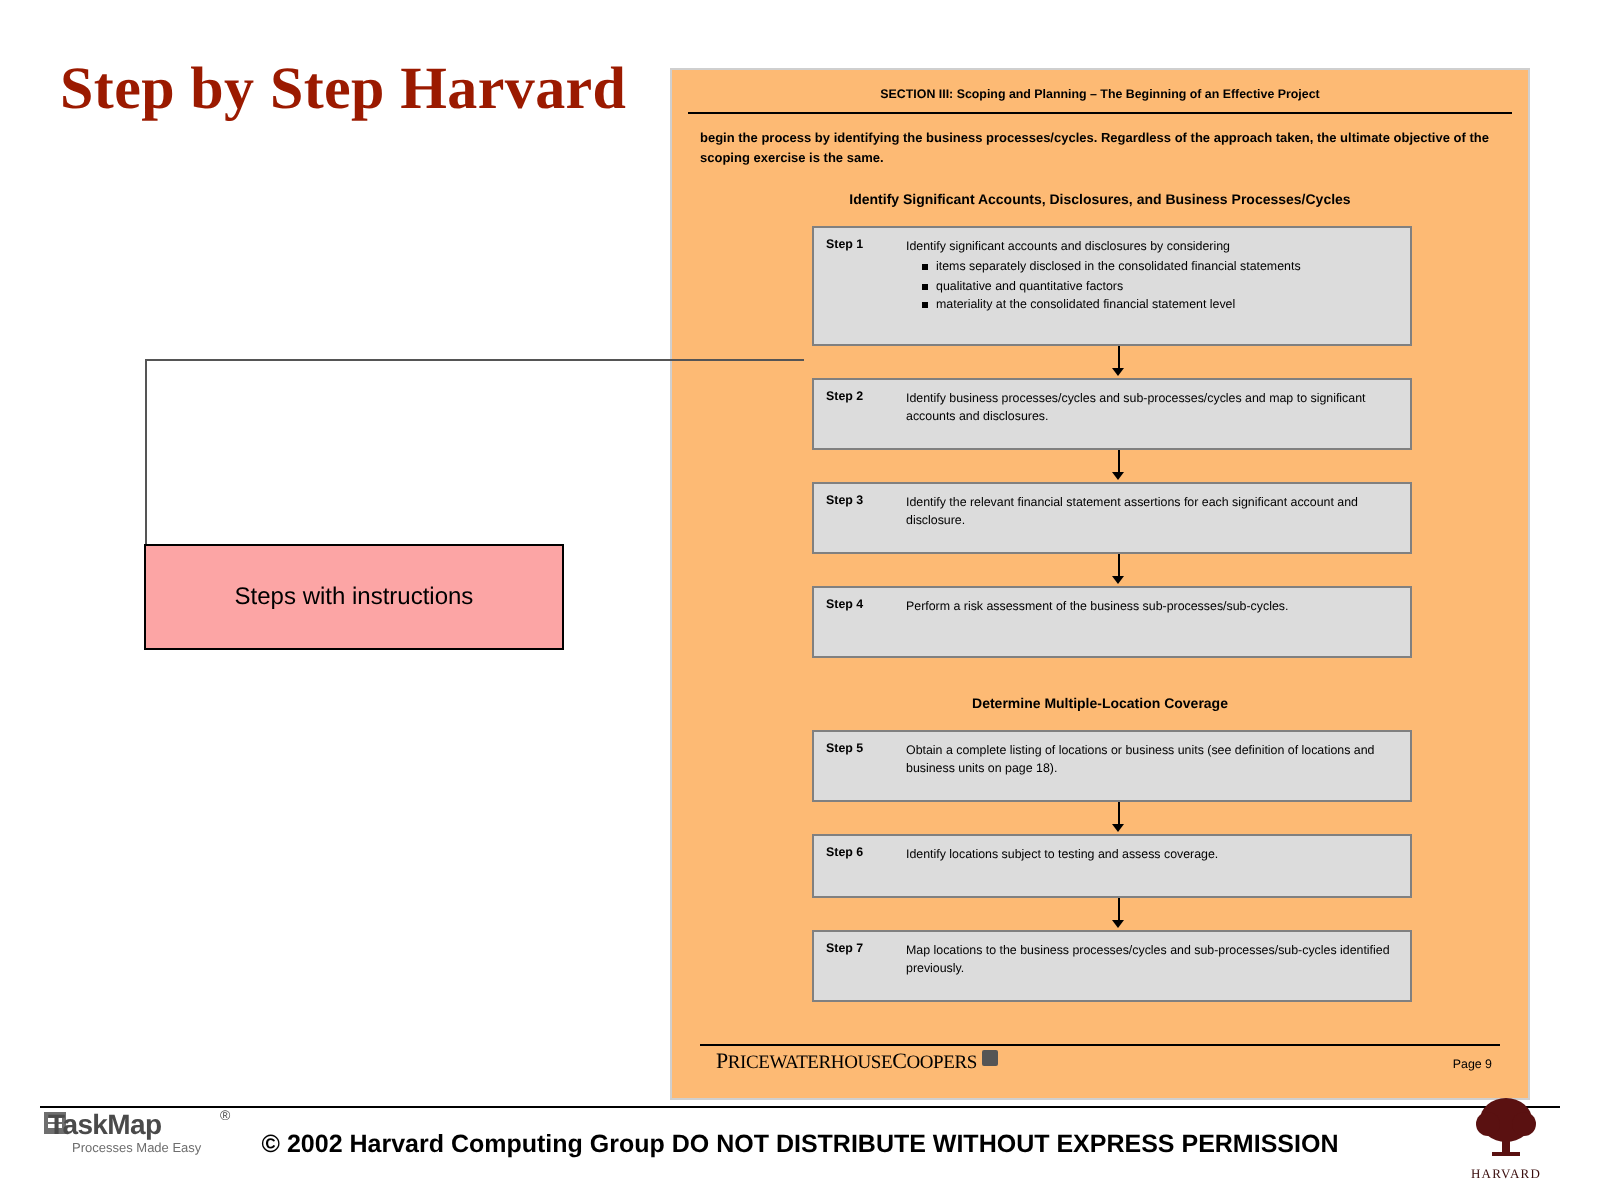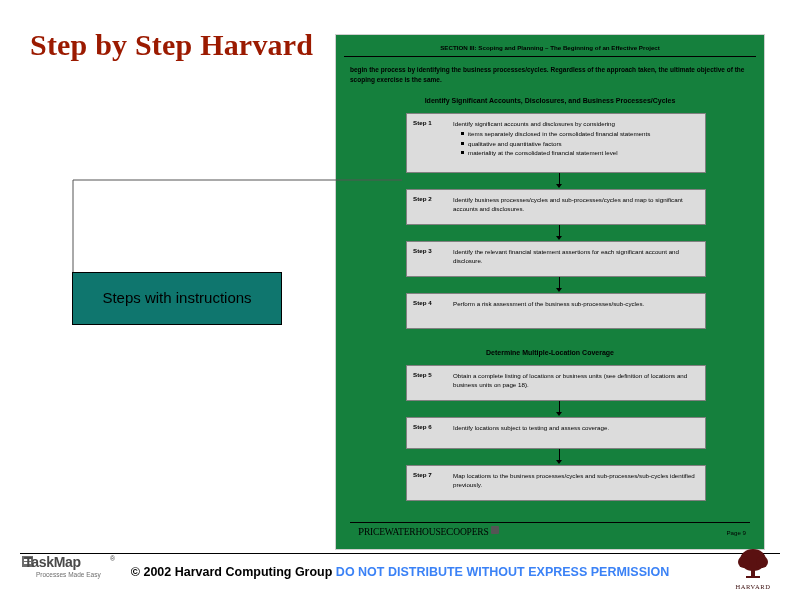--- a/index.html
+++ b/index.html
@@ -30,27 +30,27 @@
   }
 
   
   #callout-box {
     position: absolute;
     left: 72px;
     top: 272px;
     width: 210px;
     height: 53px;
     border: 1px solid #000;
-    background: #0f766e;
+    background: #fca5a5;
     box-sizing: border-box;
     display: flex;
     align-items: center;
     justify-content: center;
     text-align: center;
-    font-size: 15px;
+    font-size: 12px;
     color: #000;
     line-height: 1.35;
     z-index: 5;
   }
   #callout-leader {
     position: absolute;
     left: 33px;
     top: 178px;
     width: 370px;
     height: 110px;
@@ -58,21 +58,21 @@
     pointer-events: none;
   }
 
   
   #doc-page {
     position: absolute;
     left: 335px;
     top: 34px;
     width: 430px;
     height: 516px;
-    background: #15803d;
+    background: #fdba74;
     border: 1px solid #cfcfcf;
     box-sizing: border-box;
     overflow: hidden;
   }
   .doc-header {
     position: absolute;
     left: 8px;
     top: 6px;
     right: 8px;
     height: 16px;
@@ -227,21 +227,21 @@
   #copyright {
     position: absolute;
     left: 0;
     right: 0;
     top: 565px;
     text-align: center;
     font-size: 12.5px;
     font-weight: bold;
     color: #000;
   }
-  #copyright .warn { color: #3b82f6; }
+  #copyright .warn { color: #000000; }
 
   
   #taskmap-logo {
     position: absolute;
     left: 22px;
     top: 554px;
     width: 120px;
     height: 30px;
   }
   #taskmap-mark {

